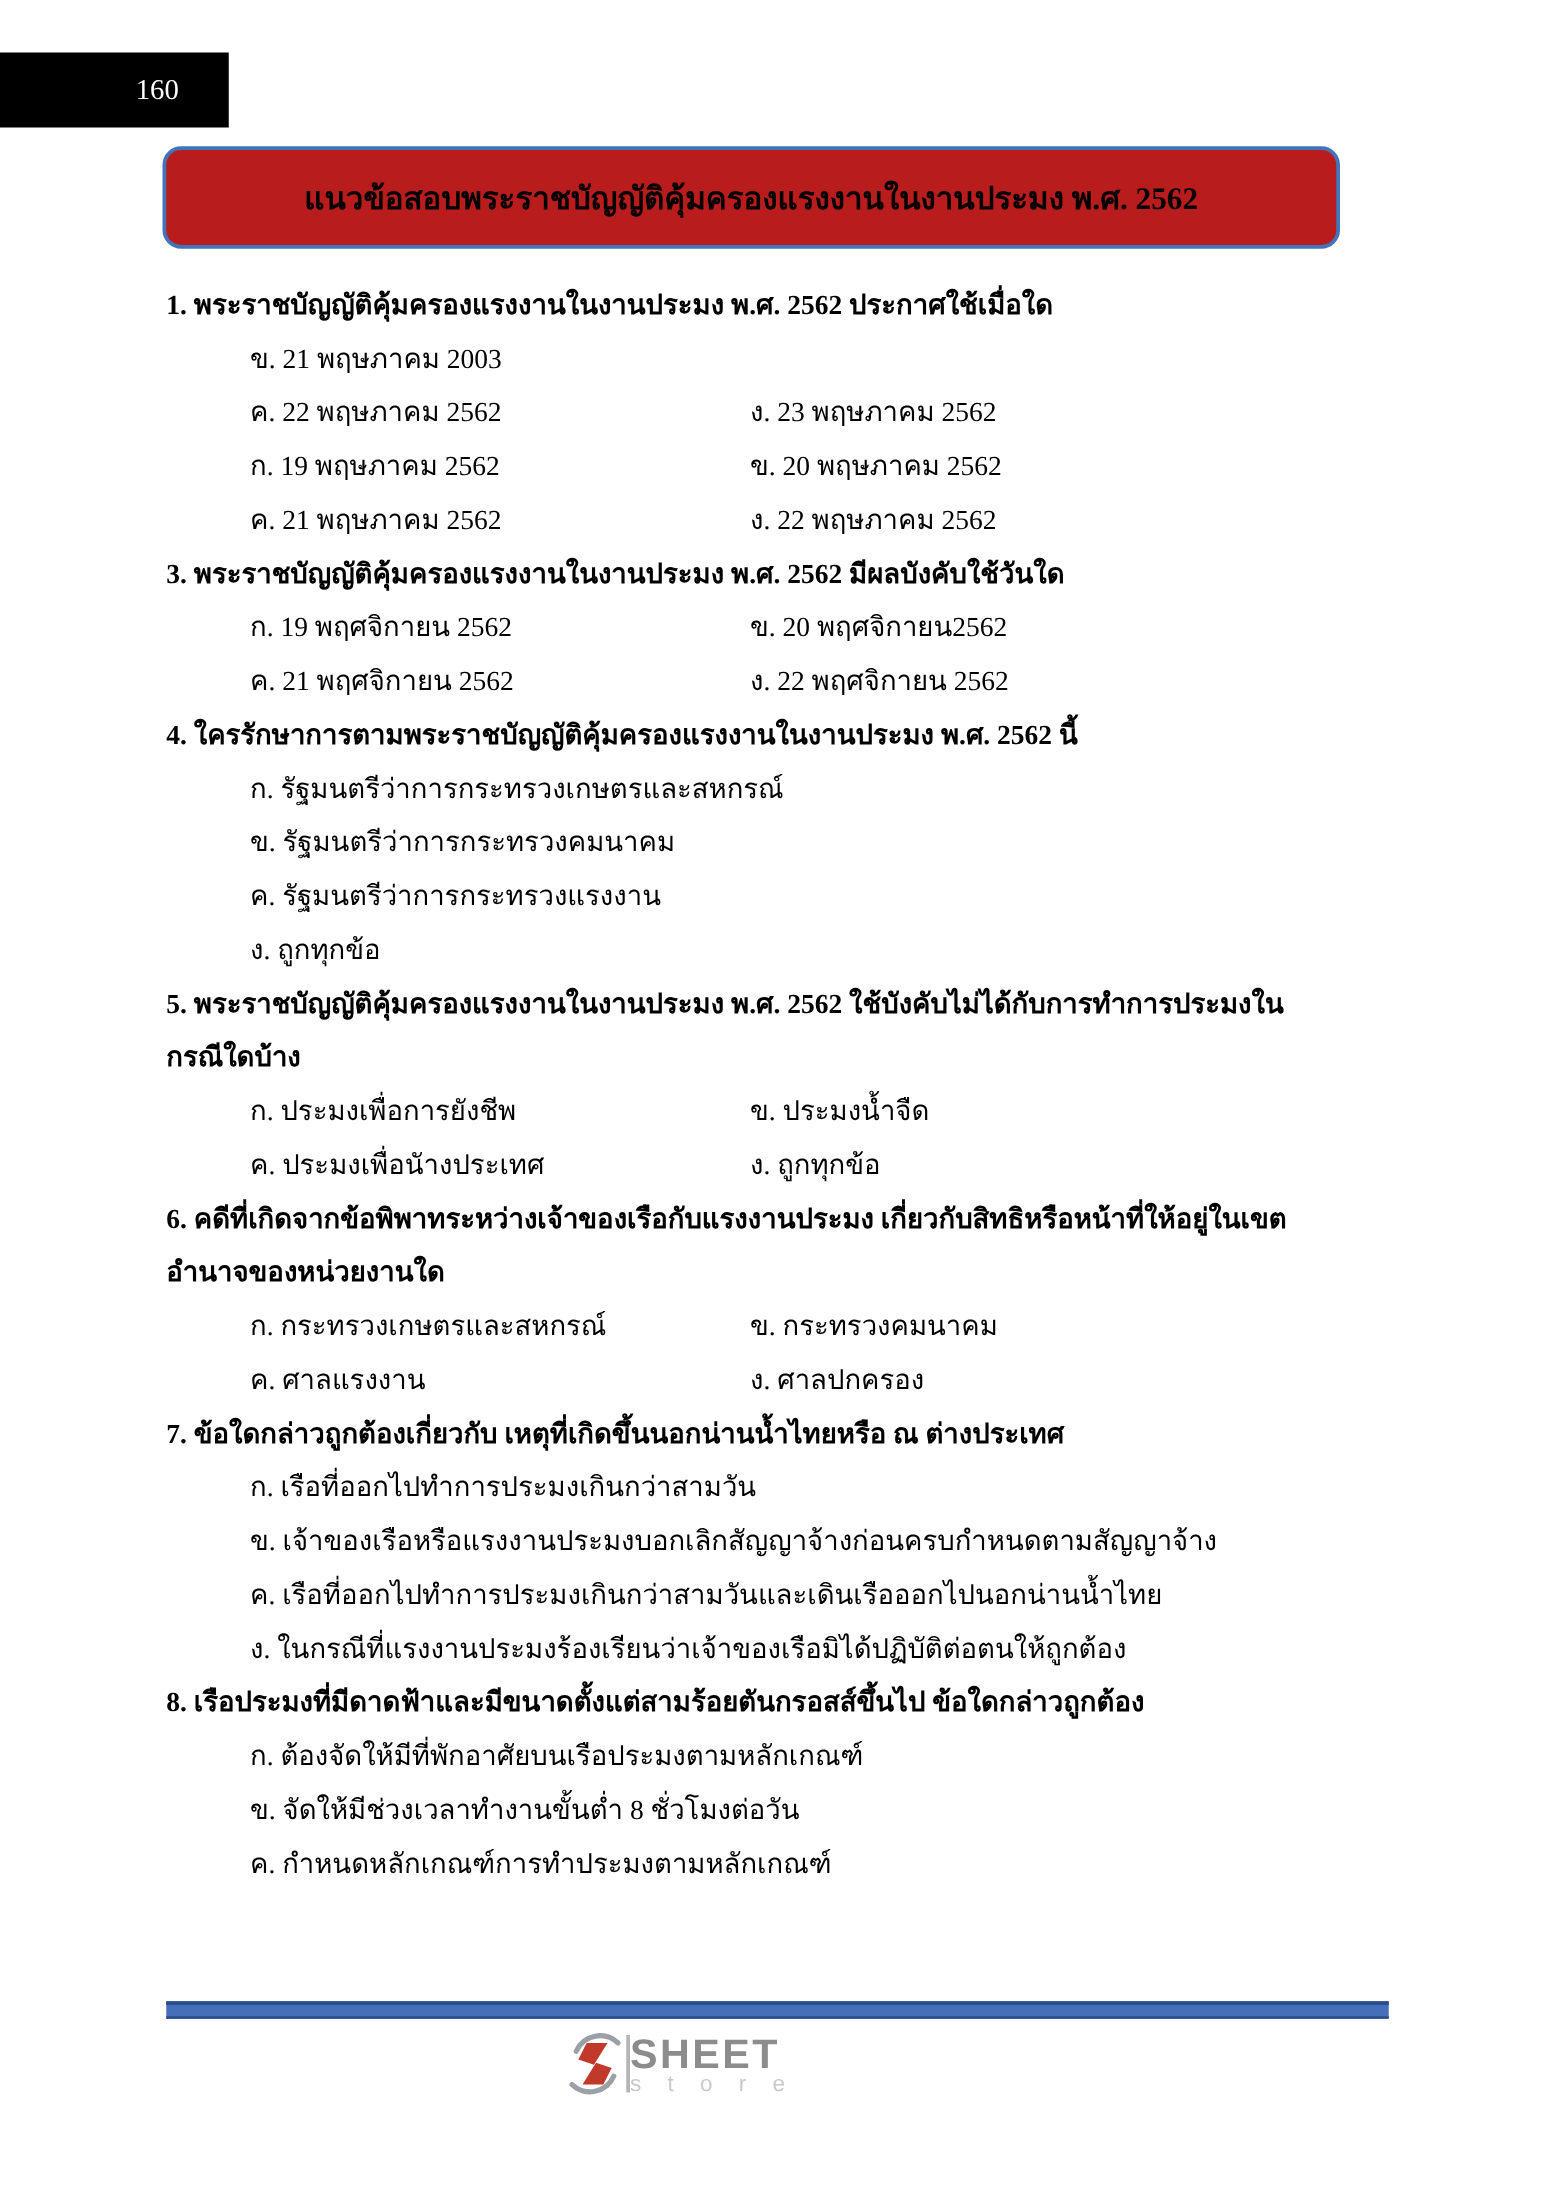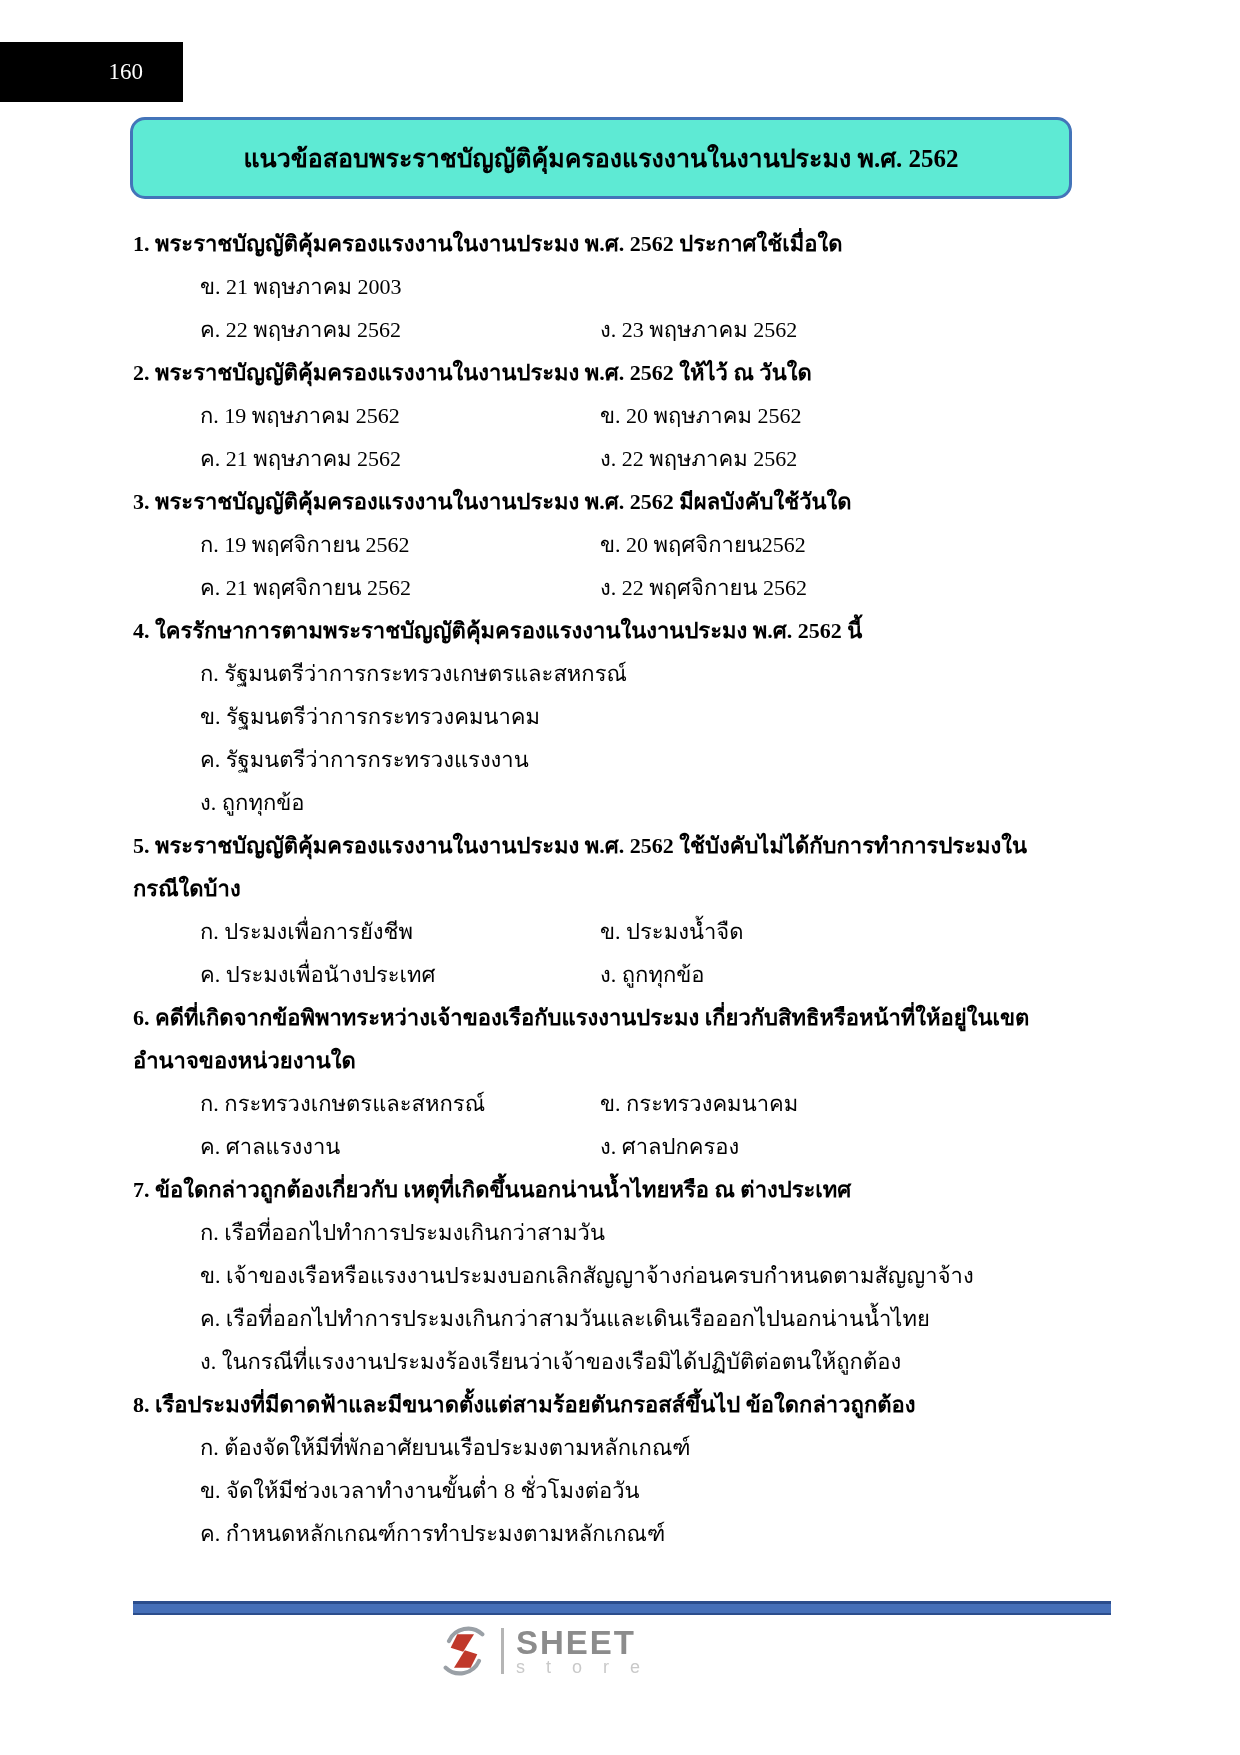--- a/index.html
+++ b/index.html
@@ -23,41 +23,41 @@
     position:absolute;left:198px;top:22px;width:797px;height:63px;
     border:2px solid #000;box-sizing:border-box;
     display:flex;align-items:center;justify-content:center;
     font-size:22px;
   }
   #title-box{
     position:absolute;left:130px;top:117px;width:942px;height:82px;
     border:3px solid #4374b9;border-radius:15px;box-sizing:border-box;
     display:flex;align-items:center;justify-content:center;
     font-size:25px;font-weight:bold;
-    background:#5eead4;
+    background:#b91c1c;
   }
   
   #questions{
     position:absolute;left:133px;top:222px;width:985px;
     font-size:22px;
   }
   .q-line{height:43px;line-height:43px;white-space:nowrap;}
   .q-heading{font-weight:bold;}
   .opt-row{height:43px;line-height:43px;padding-left:67px;display:grid;grid-template-columns:1fr;white-space:nowrap;}
   .opt-row.two-col{grid-template-columns:400px 1fr;}
   .opt-cell{display:block;}
   
   #footer-bar{
     position:absolute;left:133px;top:1601px;width:978px;height:9px;
     background:#456fb8;
     border-top:3px solid #2b4d8c;border-bottom:2px solid #2b4d8c;
   }
   #footer-logo{
     position:absolute;left:0;top:1626px;width:1087px;
-    display:flex;align-items:center;justify-content:center;gap:12px;
+    display:flex;align-items:center;justify-content:center;
   }
   #logo-icon{width:50px;height:50px;flex:0 0 auto;}
   #logo-divider{width:3px;height:46px;background:#b5b5b5;}
   #logo-textblock{display:flex;flex-direction:column;align-items:flex-start;}
   #logo-title{
     font-family:"Liberation Sans","DejaVu Sans",sans-serif;
     font-size:33px;font-weight:bold;color:#8c8c8c;line-height:32px;letter-spacing:2px;
   }
   #logo-subtitle{
     font-family:"Liberation Sans","DejaVu Sans",sans-serif;
@@ -80,21 +80,20 @@
 
   <div id="questions">
       <div class="q-line q-heading">1. พระราชบัญญัติคุ้มครองแรงงานในงานประมง พ.ศ. 2562 ประกาศใช้เมื่อใด</div>
       <div class="opt-row two-col">
         <span class="opt-cell">ข. 21 พฤษภาคม 2003</span>
       </div>
       <div class="opt-row two-col">
         <span class="opt-cell">ค. 22 พฤษภาคม 2562</span>
         <span class="opt-cell">ง. 23 พฤษภาคม 2562</span>
       </div>
-      <div class="q-line q-heading">2. พระราชบัญญัติคุ้มครองแรงงานในงานประมง พ.ศ. 2562 ให้ไว้ ณ วันใด</div>
       <div class="opt-row two-col">
         <span class="opt-cell">ก. 19 พฤษภาคม 2562</span>
         <span class="opt-cell">ข. 20 พฤษภาคม 2562</span>
       </div>
       <div class="opt-row two-col">
         <span class="opt-cell">ค. 21 พฤษภาคม 2562</span>
         <span class="opt-cell">ง. 22 พฤษภาคม 2562</span>
       </div>
       <div class="q-line q-heading">3. พระราชบัญญัติคุ้มครองแรงงานในงานประมง พ.ศ. 2562 มีผลบังคับใช้วันใด</div>
       <div class="opt-row two-col">

